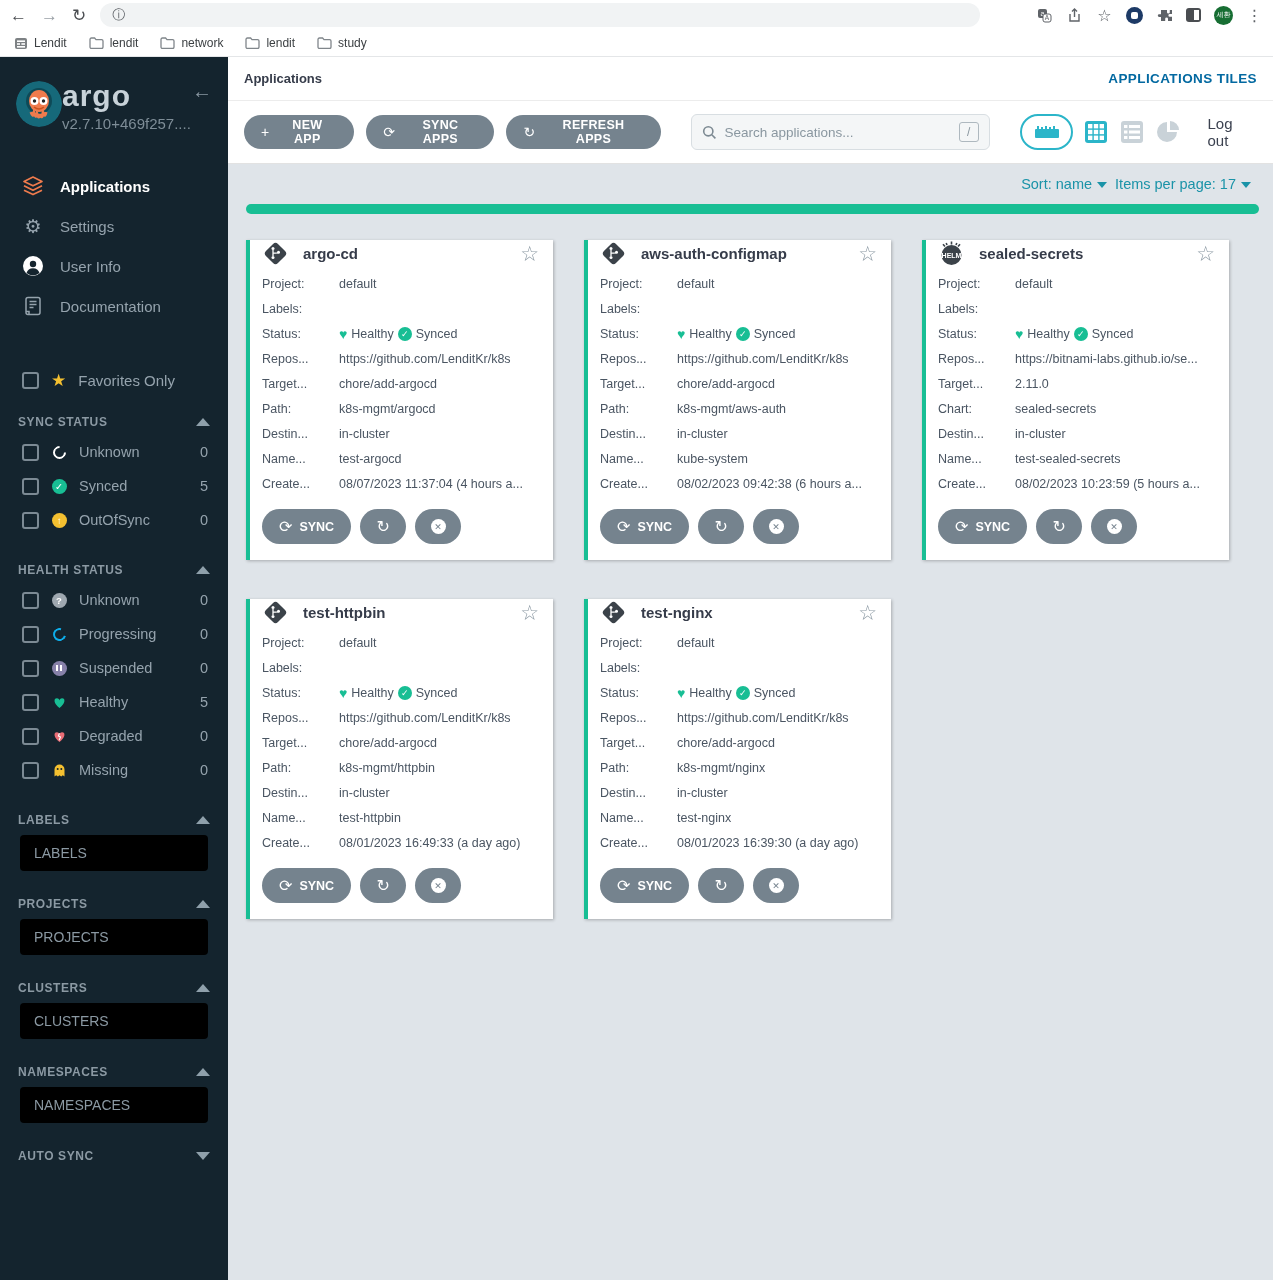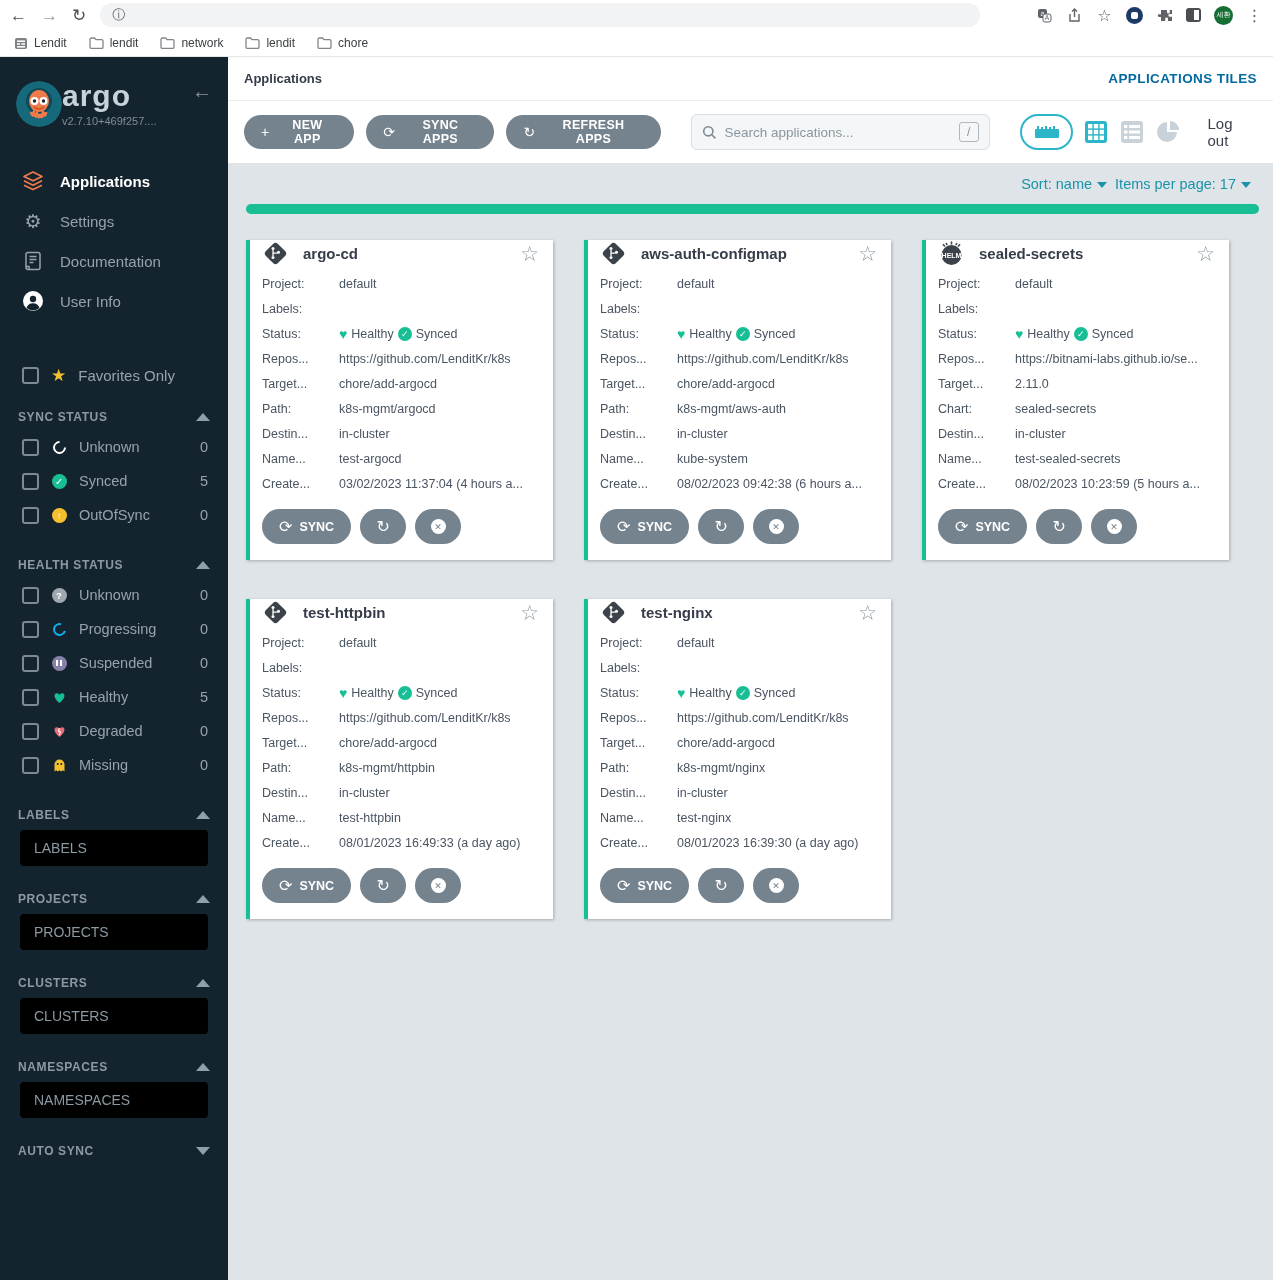--- a/index.html
+++ b/index.html
@@ -25,21 +25,21 @@
 
   
   .app { display:flex; height:1223px; }
 
   
   .sidebar { width:228px; background:#14242e; flex-shrink:0; color:#95a3ad; overflow:hidden; }
   .logo-block { padding:24px 16px 0 16px; display:flex; }
   .logo-mark { width:46px; height:46px; border-radius:50%; flex-shrink:0; }
   .logo-txt { }
   .logo-word { color:#c8d2d9; font-size:30px; font-weight:bold; letter-spacing:1px; line-height:30px; }
-  .logo-ver { color:#7e8d97; font-size:11px; margin-top:4px; }
+  .logo-ver { color:#7e8d97; font-size:15px; margin-top:4px; }
   .collapse-arrow { margin-left:auto; color:#8b99a3; font-size:20px; cursor:pointer; line-height:1; }
   .nav { margin-top:34px; }
   .nav-item { height:40px; display:flex; align-items:center; gap:16px; padding:0 16px 0 22px; font-size:15px; color:#95a3ad; cursor:pointer; }
   .nav-item.active { color:#fff; font-weight:bold; }
   .nav-ico { width:22px; display:flex; justify-content:center; align-items:center; }
   .fav-row { margin:46px 16px 0 22px; display:flex; align-items:center; gap:12px; font-size:15px; }
   .cbx { width:17px; height:17px; border:2px solid #7c8a94; border-radius:3px; flex-shrink:0; cursor:pointer; }
   .sec-title { display:flex; align-items:center; margin:26px 18px 6px 18px; font-size:12px; font-weight:bold; letter-spacing:.6px; color:#8b99a3; }
   .filter-item { height:34px; display:flex; align-items:center; gap:12px; padding:0 20px 0 22px; font-size:14.5px; cursor:pointer; }
   .filter-item .cnt { margin-left:auto; }
@@ -167,21 +167,21 @@
   <span class="bm">
     <svg width="15" height="12" viewBox="0 0 15 12">
         <path d="M1 2.5c0-.8.6-1.5 1.4-1.5h3.2l1.4 1.6h5.6c.8 0 1.4.7 1.4 1.5v6c0 .8-.6 1.4-1.4 1.4H2.4C1.6 11.5 1 10.9 1 10.1V2.5z" fill="none" stroke="#80868b" stroke-width="1.3"></path>
       </svg>
     <span>lendit</span>
   </span>
   <span class="bm">
     <svg width="15" height="12" viewBox="0 0 15 12">
         <path d="M1 2.5c0-.8.6-1.5 1.4-1.5h3.2l1.4 1.6h5.6c.8 0 1.4.7 1.4 1.5v6c0 .8-.6 1.4-1.4 1.4H2.4C1.6 11.5 1 10.9 1 10.1V2.5z" fill="none" stroke="#80868b" stroke-width="1.3"></path>
       </svg>
-    <span>chore</span>
+    <span>study</span>
   </span>
 </div>
 
 <div class="app">
 
   <div class="sidebar">
     <div class="logo-block">
       <svg class="logo-mark" viewBox="0 0 46 46">
         <circle cx="23" cy="23" r="23" fill="#16697a"></circle>
         <circle cx="23" cy="20" r="13" fill="#0e4a57"></circle>
@@ -210,37 +210,37 @@
             </svg>
         </span>
         <span>Applications</span>
       </div>
       <div class="nav-item">
         <span class="nav-ico" style="font-size:19px;color:#95a3ad;">⚙</span>
         <span>Settings</span>
       </div>
       <div class="nav-item">
         <span class="nav-ico">
+          <svg width="20" height="20" viewBox="0 0 20 20">
+              <circle cx="10" cy="10" r="10" fill="#fff"></circle>
+              <circle cx="10" cy="8" r="3.2" fill="#14242e"></circle>
+              <path d="M3.5 17a6.8 6.8 0 0 1 13 0 10 10 0 0 1-13 0z" fill="#14242e"></path>
+            </svg>
+        </span>
+        <span>User Info</span>
+      </div>
+      <div class="nav-item">
+        <span class="nav-ico">
           <svg width="18" height="20" viewBox="0 0 18 20" fill="none" stroke="#95a3ad" stroke-width="1.5">
               <rect x="2" y="1.5" width="14" height="17" rx="2"></rect>
               <path d="M5.5 5.5h7M5.5 8.5h7M5.5 11.5h4"></path>
               <path d="M2 15.5h3v3"></path>
             </svg>
         </span>
         <span>Documentation</span>
-      </div>
-      <div class="nav-item">
-        <span class="nav-ico">
-          <svg width="20" height="20" viewBox="0 0 20 20">
-              <circle cx="10" cy="10" r="10" fill="#fff"></circle>
-              <circle cx="10" cy="8" r="3.2" fill="#14242e"></circle>
-              <path d="M3.5 17a6.8 6.8 0 0 1 13 0 10 10 0 0 1-13 0z" fill="#14242e"></path>
-            </svg>
-        </span>
-        <span>User Info</span>
       </div>
     </div>
 
     <div class="fav-row">
       <span class="cbx"></span>
       <span style="color:#f4c030;font-size:17px;line-height:1;">★</span>
       <span>Favorites Only</span>
     </div>
 
     <div class="sec-title">
@@ -496,21 +496,21 @@
     <div class="crow">
               <span class="k">Destin...</span>
               <span class="v">in-cluster</span>
             </div>
     <div class="crow">
               <span class="k">Name...</span>
               <span class="v">test-argocd</span>
             </div>
     <div class="crow">
               <span class="k">Create...</span>
-              <span class="v">03/02/2023 11:37:04  (4 hours a...</span>
+              <span class="v">08/07/2023 11:37:04  (4 hours a...</span>
             </div>
     <div class="card-btns">
       <button class="cbtn sync">
         <span class="g">⟳</span>
         <span>SYNC</span>
       </button>
       <button class="cbtn round">
         <span class="g">↻</span>
       </button>
       <button class="cbtn round">

